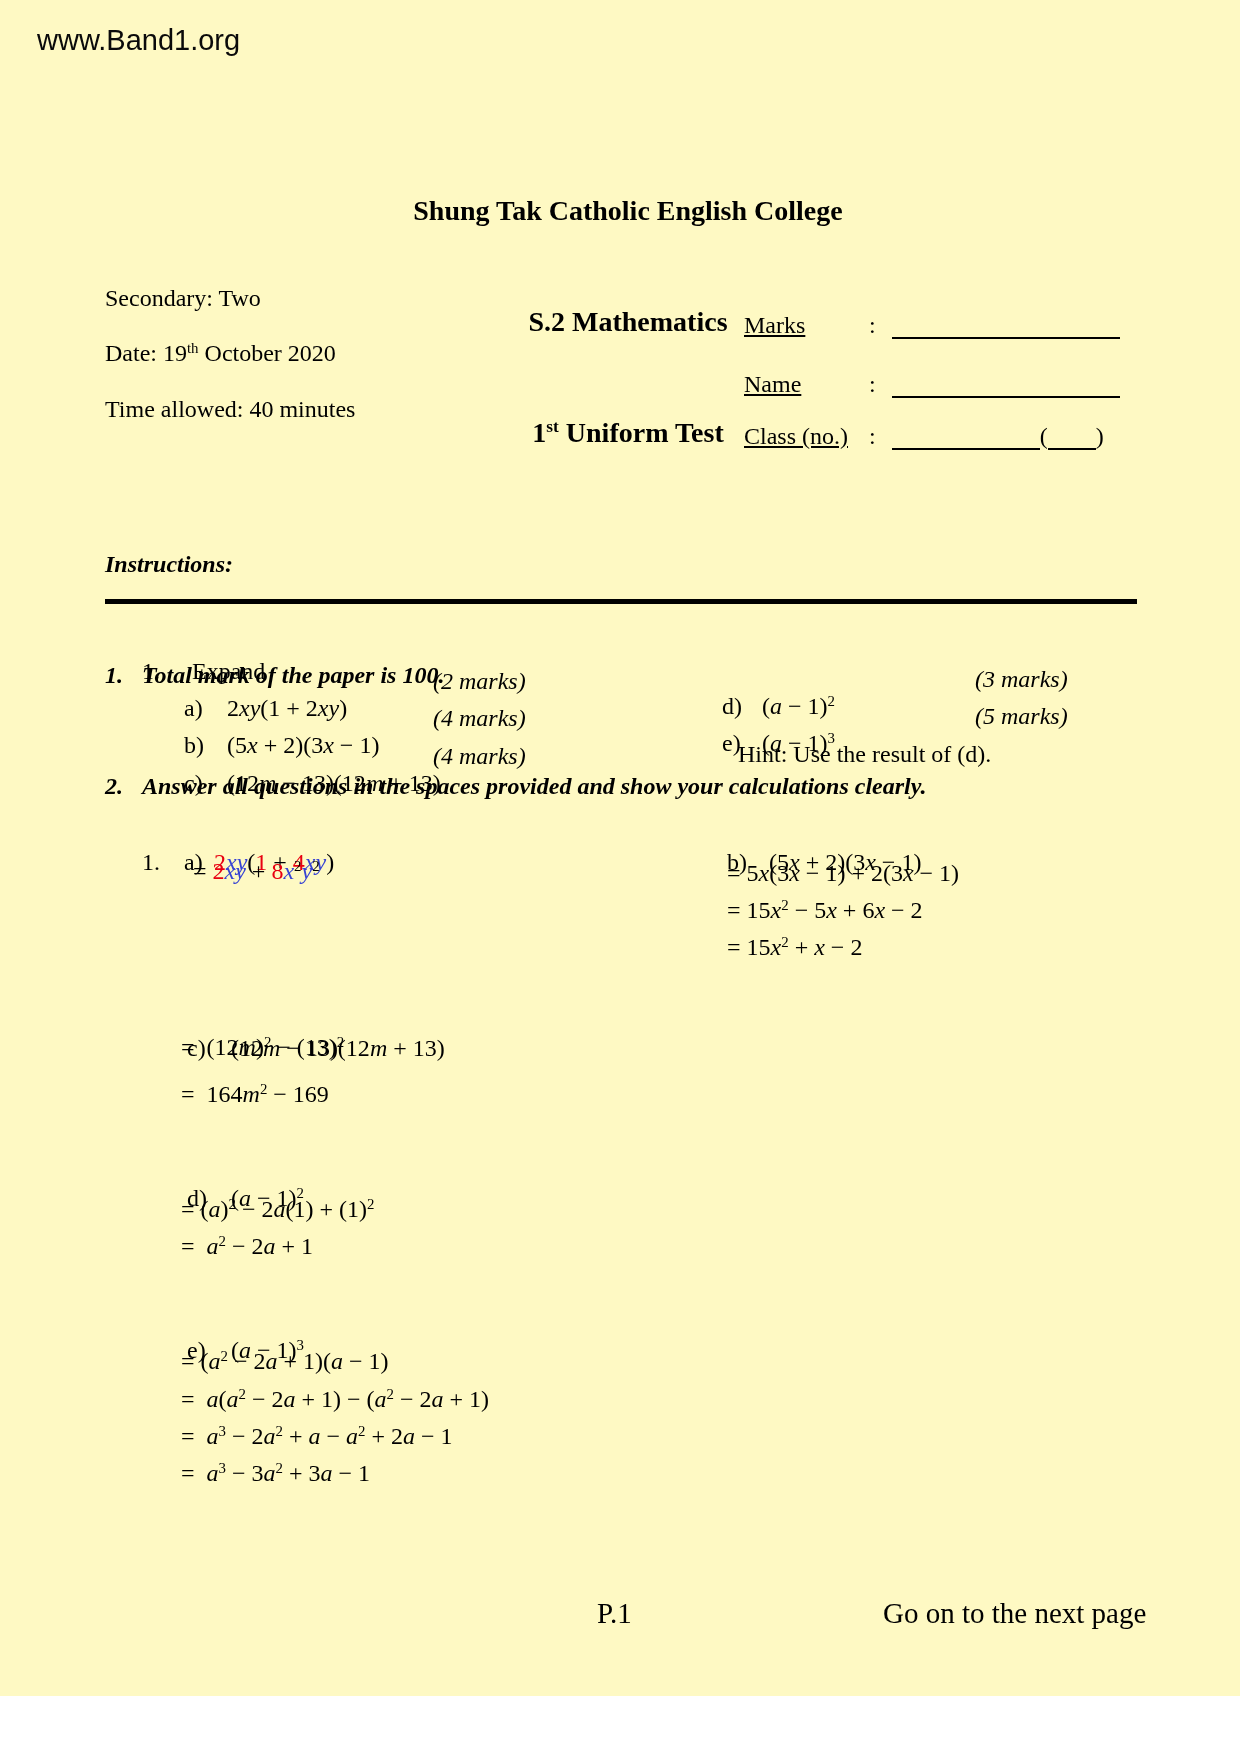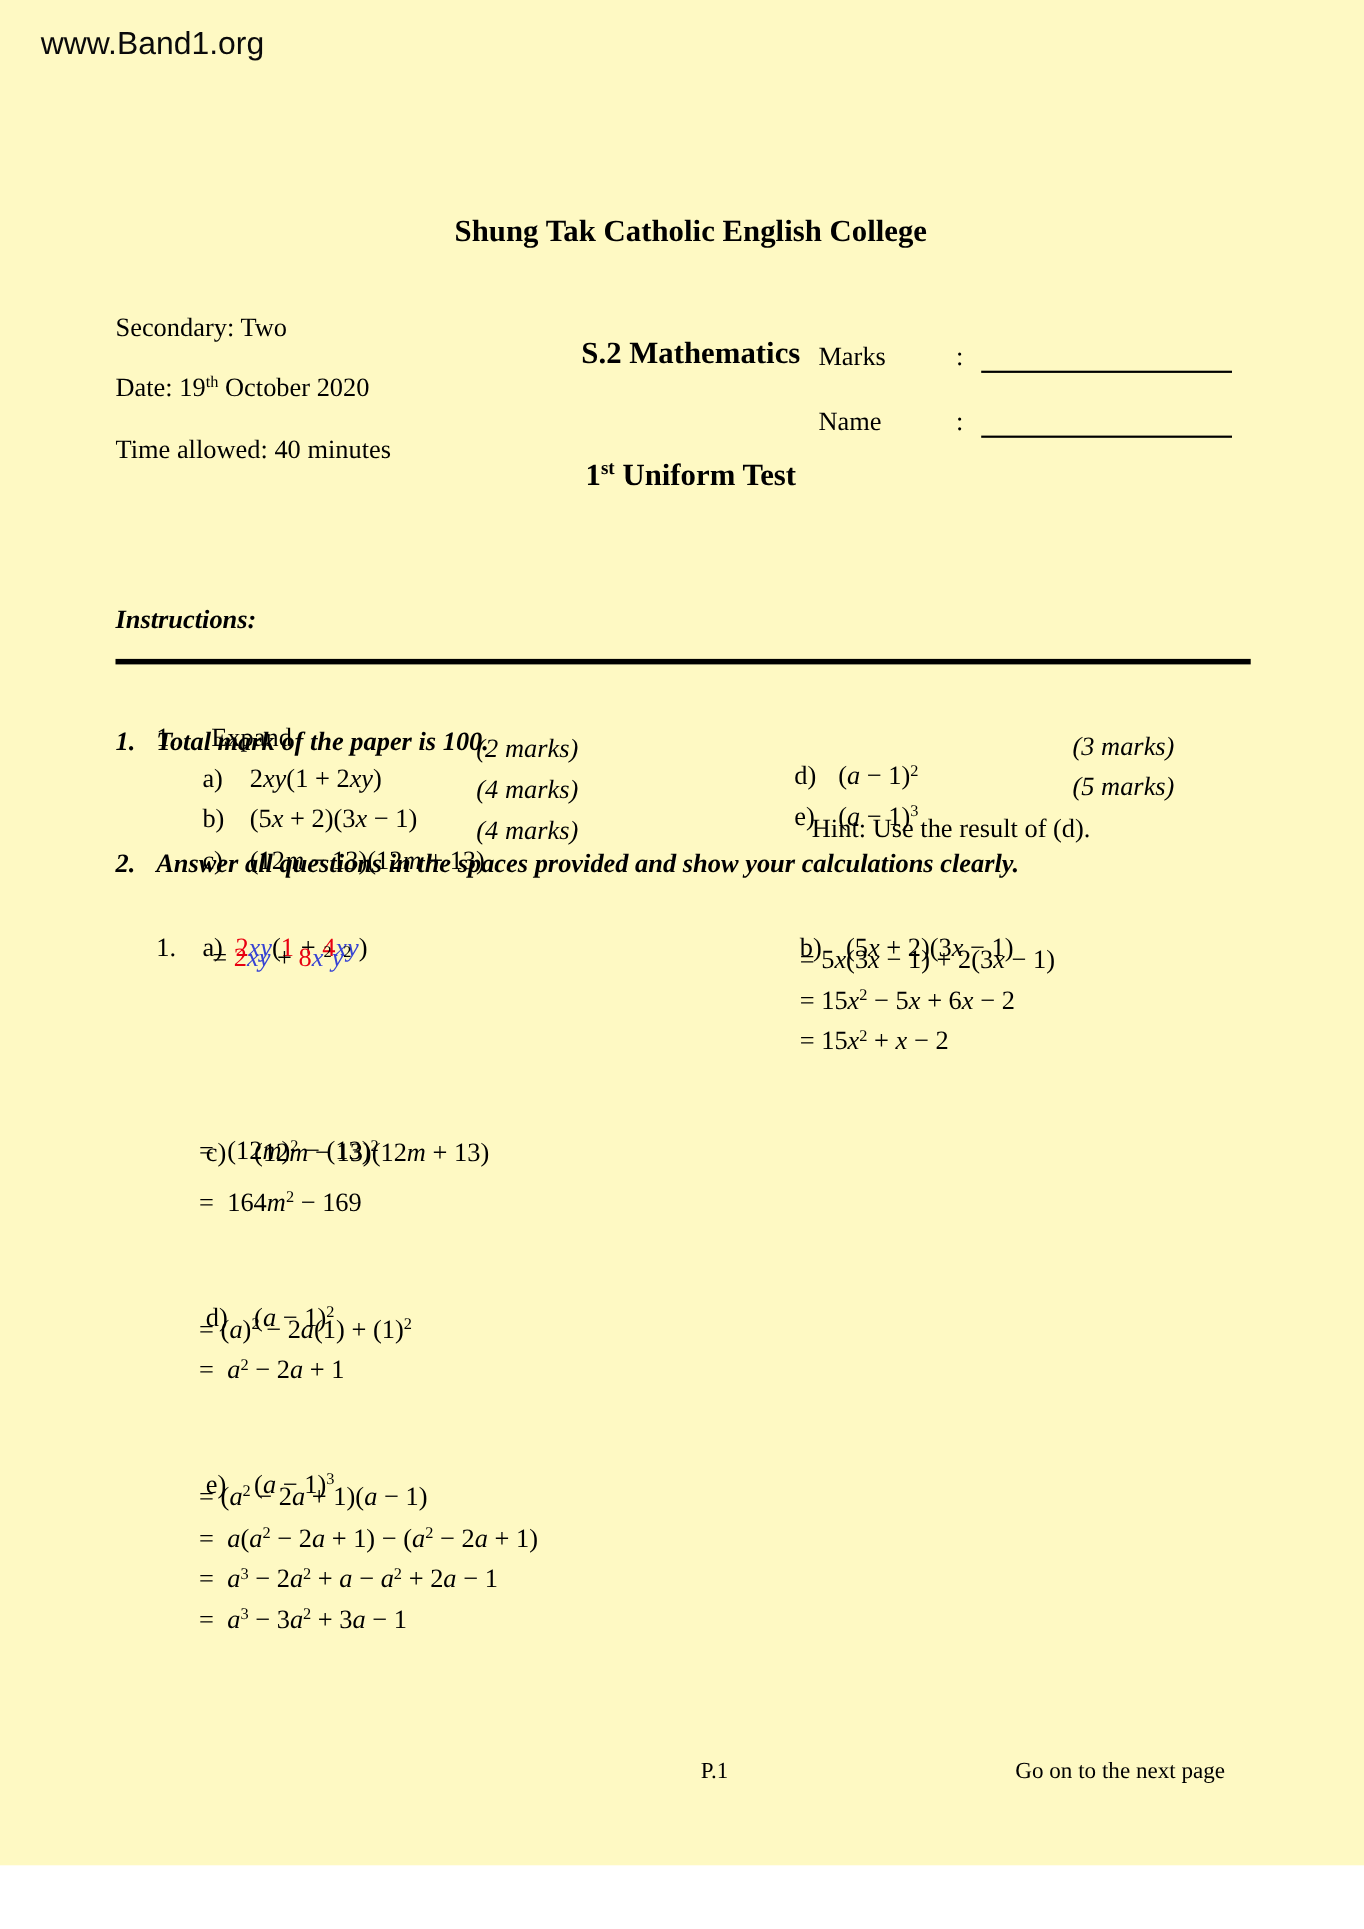--- a/index.html
+++ b/index.html
@@ -10,35 +10,35 @@
     font-family: "Liberation Serif", serif; font-size: 24px; overflow: hidden;
   }
   .abs { position: absolute; white-space: pre; }
   .site { font-family: "Liberation Sans", sans-serif; font-size: 29px; color: #0a0a0a; }
   .title { text-align: center; font-weight: bold; font-size: 28px; line-height: 37px; padding-left: 16px; }
   sup { font-size: 0.62em; line-height: 0; position: relative; vertical-align: baseline; top: -0.55em; }
   .it { font-style: italic; }
   .red { color: var(--c-red, #e80011); }
   .blue { color: var(--c-blue, #3743d3); }
   .ib { display: inline-block; }
-  .flabel { display: inline-block; min-width: 125px; }
+  .flabel { display: inline-block; min-width: 125px; text-decoration: underline; }
   .fcolon { display: inline-block; margin-right: 10px; }
   .fline { display: inline-block; height: 24px; border-bottom: 2px solid var(--c-rule, #000); vertical-align: bottom; }
   .w228 { width: 228px; } .w148 { width: 148px; } .w48 { width: 48px; }
   .instructions { font-weight: bold; font-style: italic; line-height: 37px; }
   .ins-item { display: flex; }
   .ins-num { width: 37px; flex: none; }
   .divider { background: var(--c-rule, #000); }
   .qrow { position: absolute; white-space: pre; }
   .pm { position: absolute; top: 0; font-style: italic; }
   .lrow .pl { display: inline-block; min-width: 43px; }
   .lrow .pm { left: 273px; }
   .rrow .pl { display: inline-block; min-width: 40px; }
   .rrow .pm { left: 277px; }
-  .footer { font-size: 21px; margin-left: 40px; }
+  .footer { font-size: 29px; }
 </style>
 </head>
 <body>
 
 <div class="page">
 
   <div class="abs site" style="top:24px;left:37px">www.Band1.org</div>
 
   <div class="abs title" style="top:118px;left:0;width:100%">
     <div>Shung Tak Catholic English College</div>
@@ -48,20 +48,23 @@
 
   <div class="abs" style="top:285px;left:105px">Secondary: Two</div>
   <div class="abs" style="top:340px;left:105px"><span>Date: 19</span><sup>th</sup><span> October 2020</span></div>
   <div class="abs" style="top:396px;left:105px">Time allowed: 40 minutes</div>
 
   <div class="abs" style="top:285px;left:720px">
     <span class="flabel">Marks</span><span class="fcolon">: </span><span class="fline w228"></span>
   </div>
   <div class="abs" style="top:344px;left:720px">
     <span class="flabel">Name</span><span class="fcolon">: </span><span class="fline w228"></span>
+  </div>
+  <div class="abs" style="top:396px;left:720px">
+    <span class="flabel">Class (no.)</span><span class="fcolon">: </span><span class="fline w148"></span><span>(</span><span class="fline w48"></span><span>)</span>
   </div>
 
   <div class="abs instructions" style="top:472px;left:105px;width:1035px">
     <div>Instructions:</div>
     <div class="ins-item">
       <span class="ins-num">1.</span>
       <span>Total mark of the paper is 100.</span>
     </div>
     <div class="ins-item">
       <span class="ins-num">2.</span>

